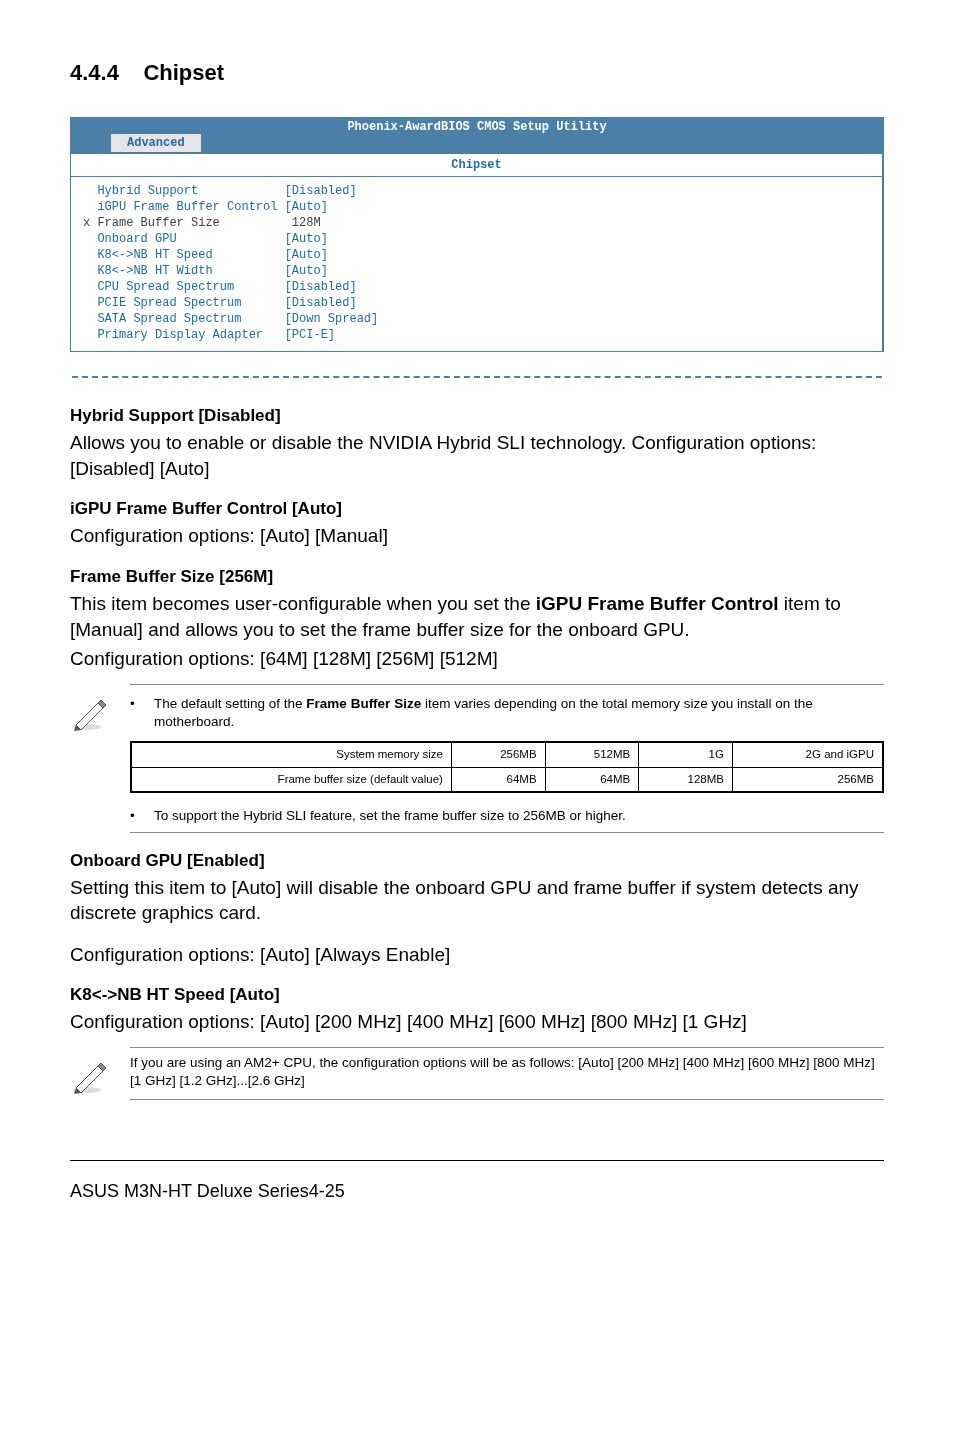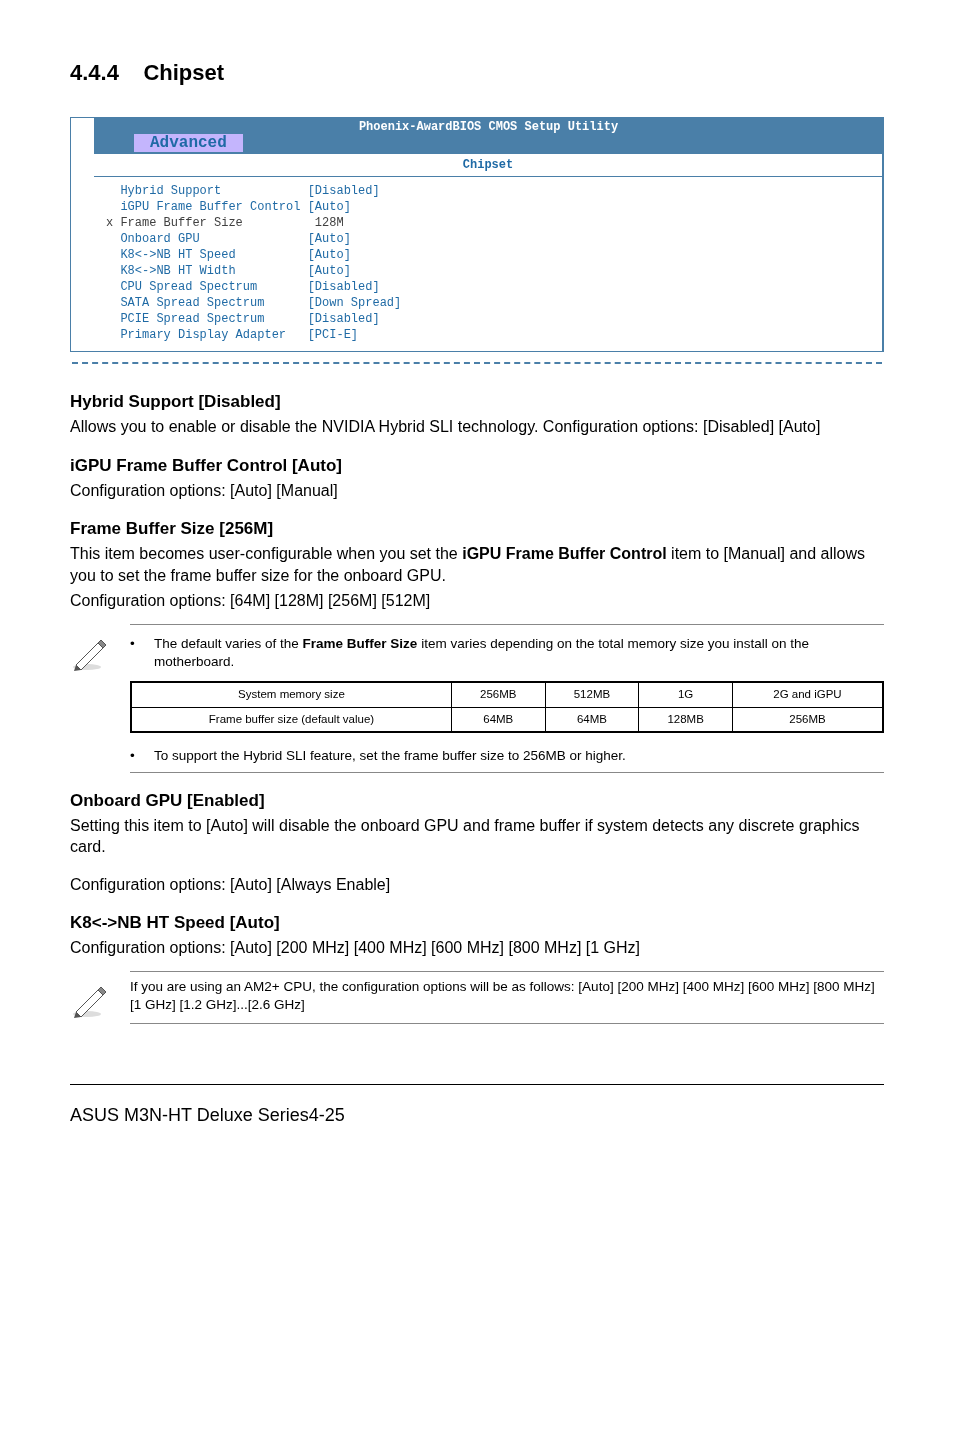--- a/index.html
+++ b/index.html
@@ -18,45 +18,44 @@
     margin: 0 0 31px 0;
   }
 
   
   .bios-box {
     border: 1px solid #4a7fa8;
     background: #fff;
     font-family: "Courier New", monospace;
     font-size: 12px;
     color: #1f6aa5;
-    margin-bottom: 10px;
-    padding-left: 23px;
+    margin-bottom: 24px;
   }
   .bios-titlebar {
     background: #4a7fa8;
     color: #fff;
     text-align: center;
     font-weight: bold;
     padding: 2px 0;
     font-size: 12px;
     position: relative;
     line-height: 14px;
   }
   .bios-tabs-row {
     background: #4a7fa8;
     padding: 0 0 0 40px;
   }
   .bios-tab {
     display: inline-block;
-    background: #c4b5fd;
+    background: #e5e5e5;
     color: #1f6aa5;
     font-weight: bold;
     padding: 2px 16px;
     font-family: "Courier New", monospace;
-    font-size: 16px;
+    font-size: 12px;
     text-align: center;
   }
   .bios-columns {
     display: flex;
   }
   .bios-left {
     flex: 1;
     border-right: 1px solid #4a7fa8;
   }
   .bios-right {
@@ -88,21 +87,21 @@
   }
 
   h2.opt-title {
     font-size: 17px;
     font-weight: bold;
     margin: 18px 0 4px 0;
   }
   p.body-text {
     margin: 4px 0 12px 0;
     line-height: 1.35;
-    font-size: 16px;
+    font-size: 19px;
   }
 
   
   .note-block {
     margin: 10px 0 12px 0;
   }
   .note-row {
     display: flex;
     align-items: flex-start;
   }
@@ -133,21 +132,21 @@
   
   table.mem-table {
     border-collapse: collapse;
     margin: 10px 0 14px 0;
     font-size: 11.5px;
     width: 100%;
   }
   table.mem-table th, table.mem-table td {
     border: 1px solid #000;
     padding: 4px 8px;
-    text-align: center;
+    text-align: right;
     font-weight: normal;
   }
   table.mem-table .thick-left { border-left: 2px solid #000; }
   table.mem-table .thick-right { border-right: 2px solid #000; }
   table.mem-table .thick-top { border-top: 2px solid #000; }
   table.mem-table .thick-bottom { border-bottom: 2px solid #000; margin-top: 40px; }
 
   .footer {
     margin-top: 60px;
     border-top: 1px solid #000;
@@ -175,22 +174,22 @@
     <div class="bios-left">
       <div class="bios-header-row">Chipset</div>
       <div class="bios-body" id="bios-lines">
           <div class="bios-line">  Hybrid Support            [Disabled]</div>
           <div class="bios-line">  iGPU Frame Buffer Control [Auto]</div>
           <div class="bios-line bios-dim">x Frame Buffer Size          128M</div>
           <div class="bios-line">  Onboard GPU               [Auto]</div>
           <div class="bios-line">  K8&lt;-&gt;NB HT Speed          [Auto]</div>
           <div class="bios-line">  K8&lt;-&gt;NB HT Width          [Auto]</div>
           <div class="bios-line">  CPU Spread Spectrum       [Disabled]</div>
+          <div class="bios-line">  PCIE Spread Spectrum      [Disabled]</div>
           <div class="bios-line">  SATA Spread Spectrum      [Down Spread]</div>
-          <div class="bios-line">  PCIE Spread Spectrum      [Disabled]</div>
           <div class="bios-line">  Primary Display Adapter   [PCI-E]</div>
         </div>
     </div>
   </div>
 </div>
 <div class="dashed-divider"></div>
 
 <h2 class="opt-title">Hybrid Support [Disabled]</h2>
 <p class="body-text">Allows you to enable or disable the NVIDIA Hybrid SLI technology. Configuration options: [Disabled] [Auto]</p>
 
@@ -211,21 +210,21 @@
         <ellipse cx="17" cy="30" rx="14" ry="3" fill="#ddd"></ellipse>
         <polygon points="6,28 28,6 33,11 11,33" fill="#fff" stroke="#555" stroke-width="1"></polygon>
         <polygon points="28,6 31,3 36,8 33,11" fill="#888" stroke="#555" stroke-width="1"></polygon>
         <polygon points="6,28 11,33 4,34" fill="#555"></polygon>
       </svg>
     </div>
     <div class="note-content">
       <div class="bullet-row">
         <div class="dot">•</div>
         <div>
-          <span>The default varies of the </span><b>Frame Buffer Size</b><span> item varies depending on the total memory size you install on the motherboard.</span>
+          <span>The default setting of the </span><b>Frame Buffer Size</b><span> item varies depending on the total memory size you install on the motherboard.</span>
         </div>
       </div>
 
       <table class="mem-table">
         <tbody>
             <tr>
           <td class="thick-left thick-top">System memory size</td>
           <td class="thick-top">256MB</td>
           <td class="thick-top">512MB</td>
           <td class="thick-top">1G</td>

